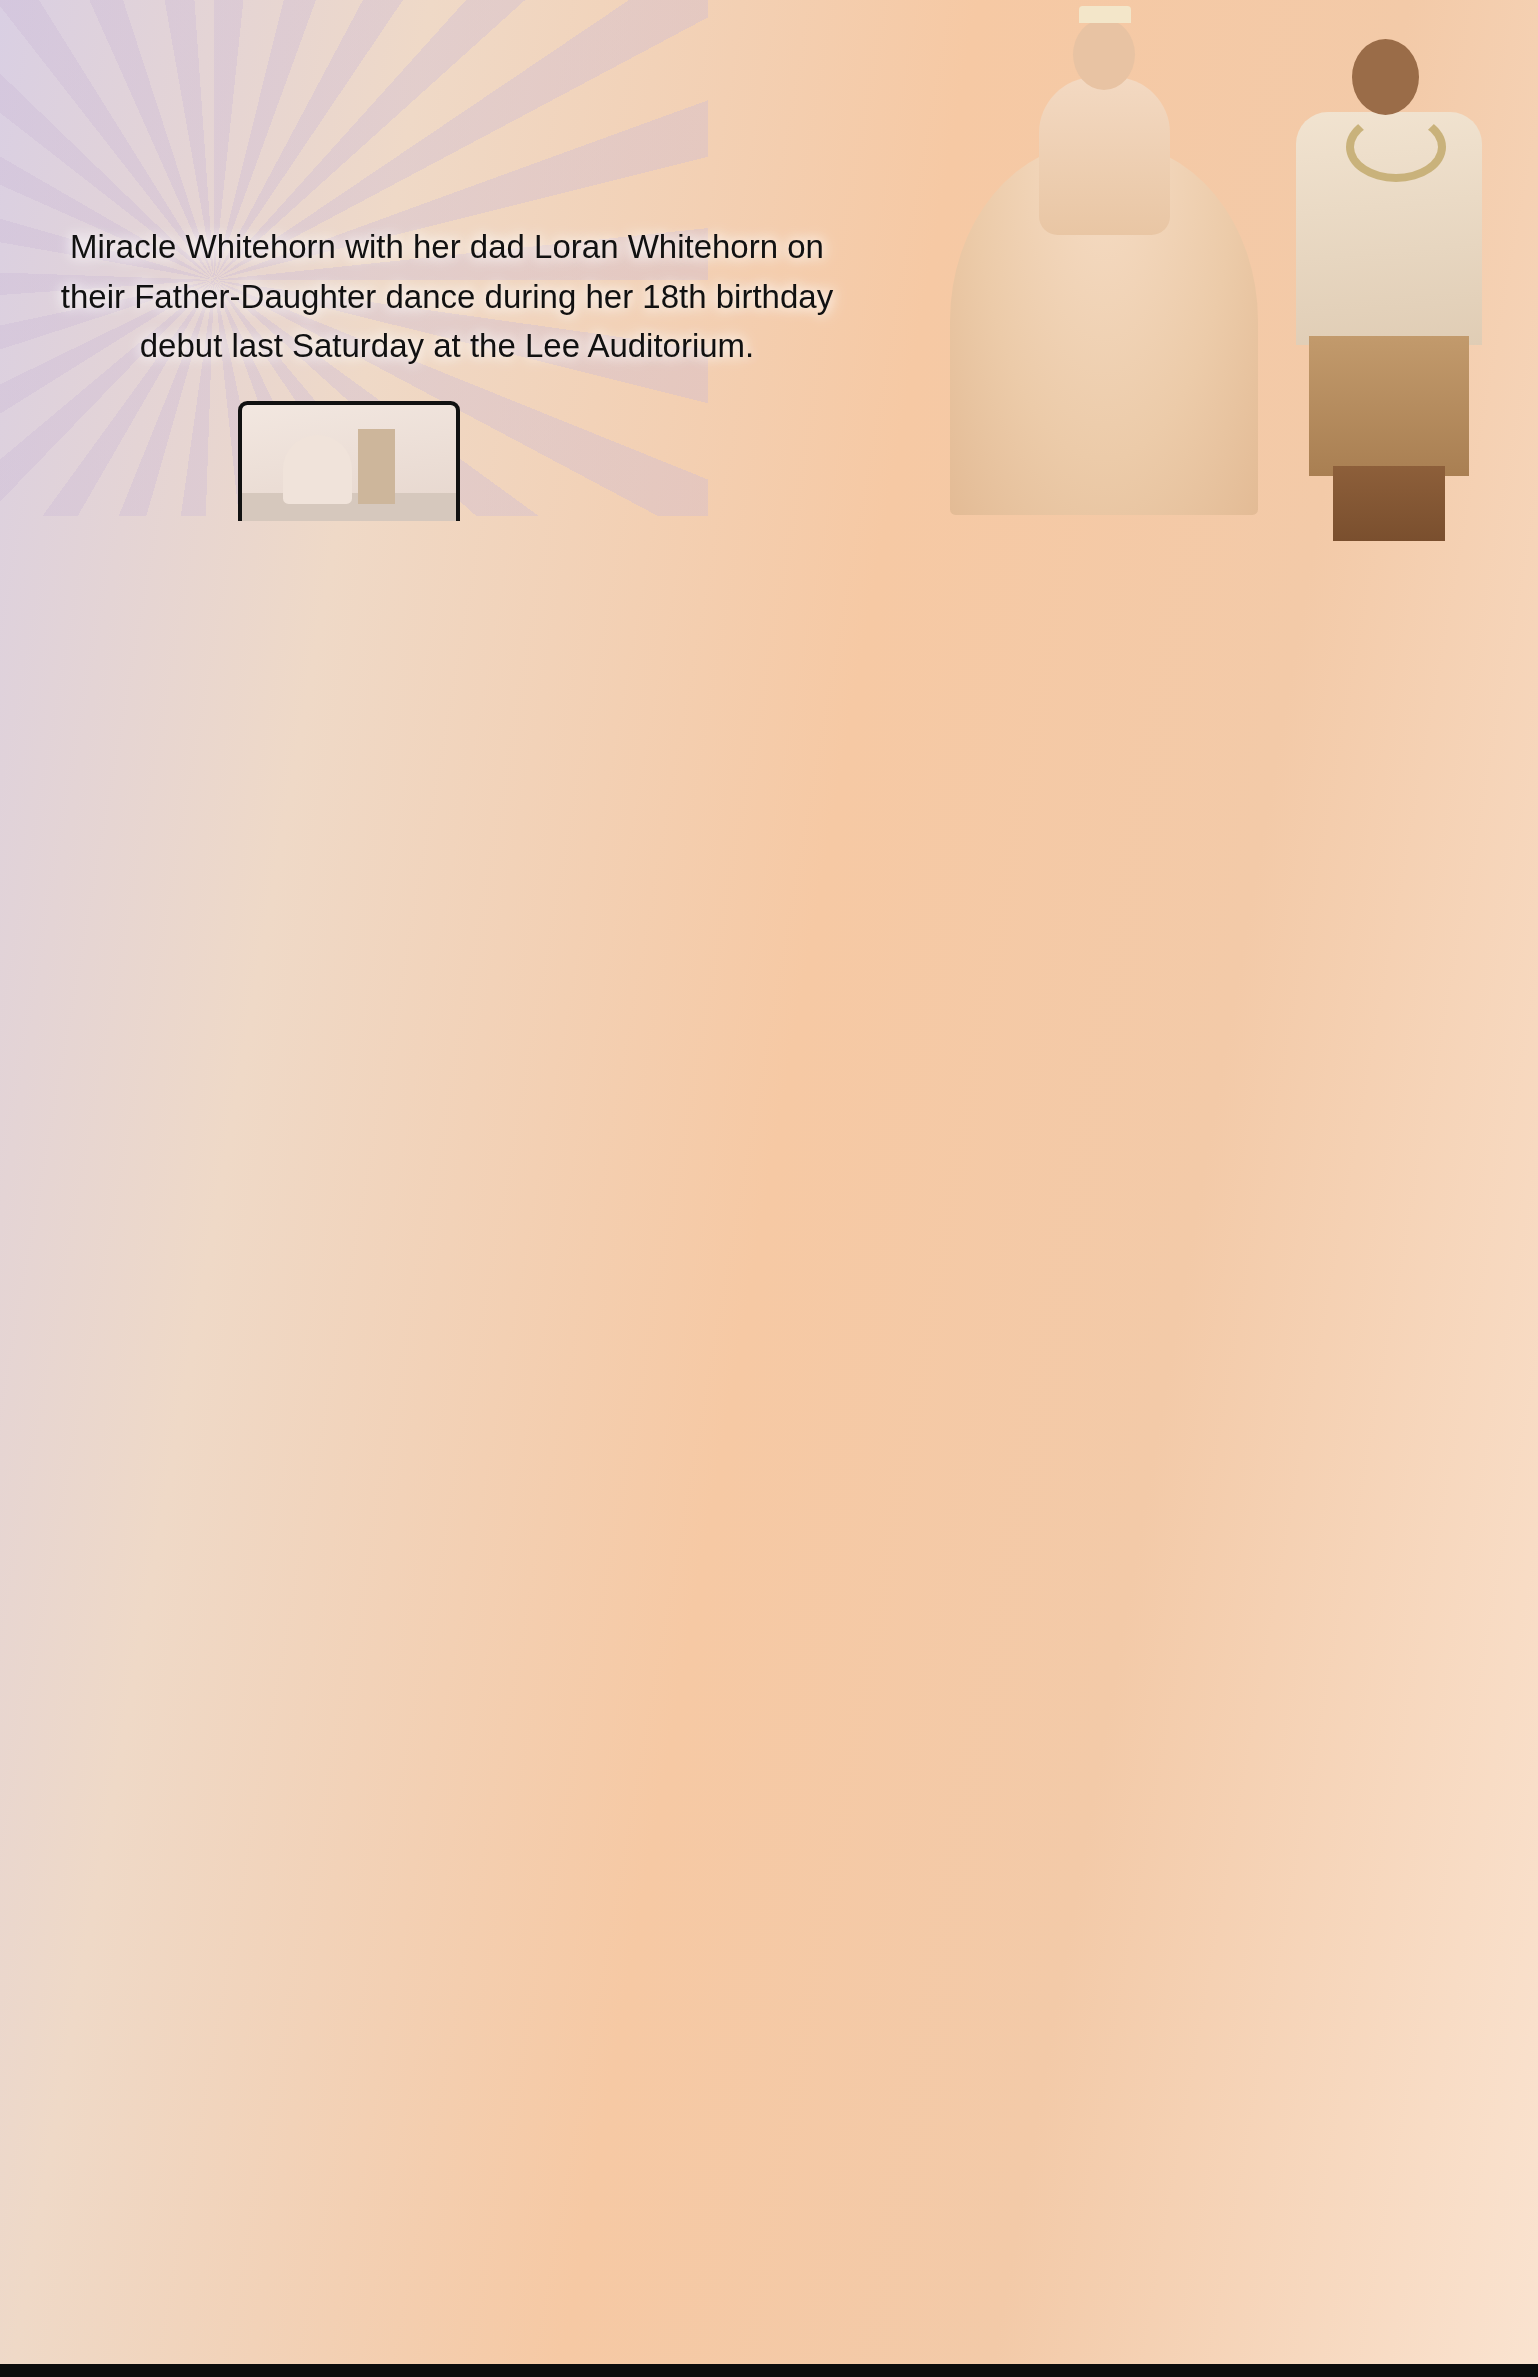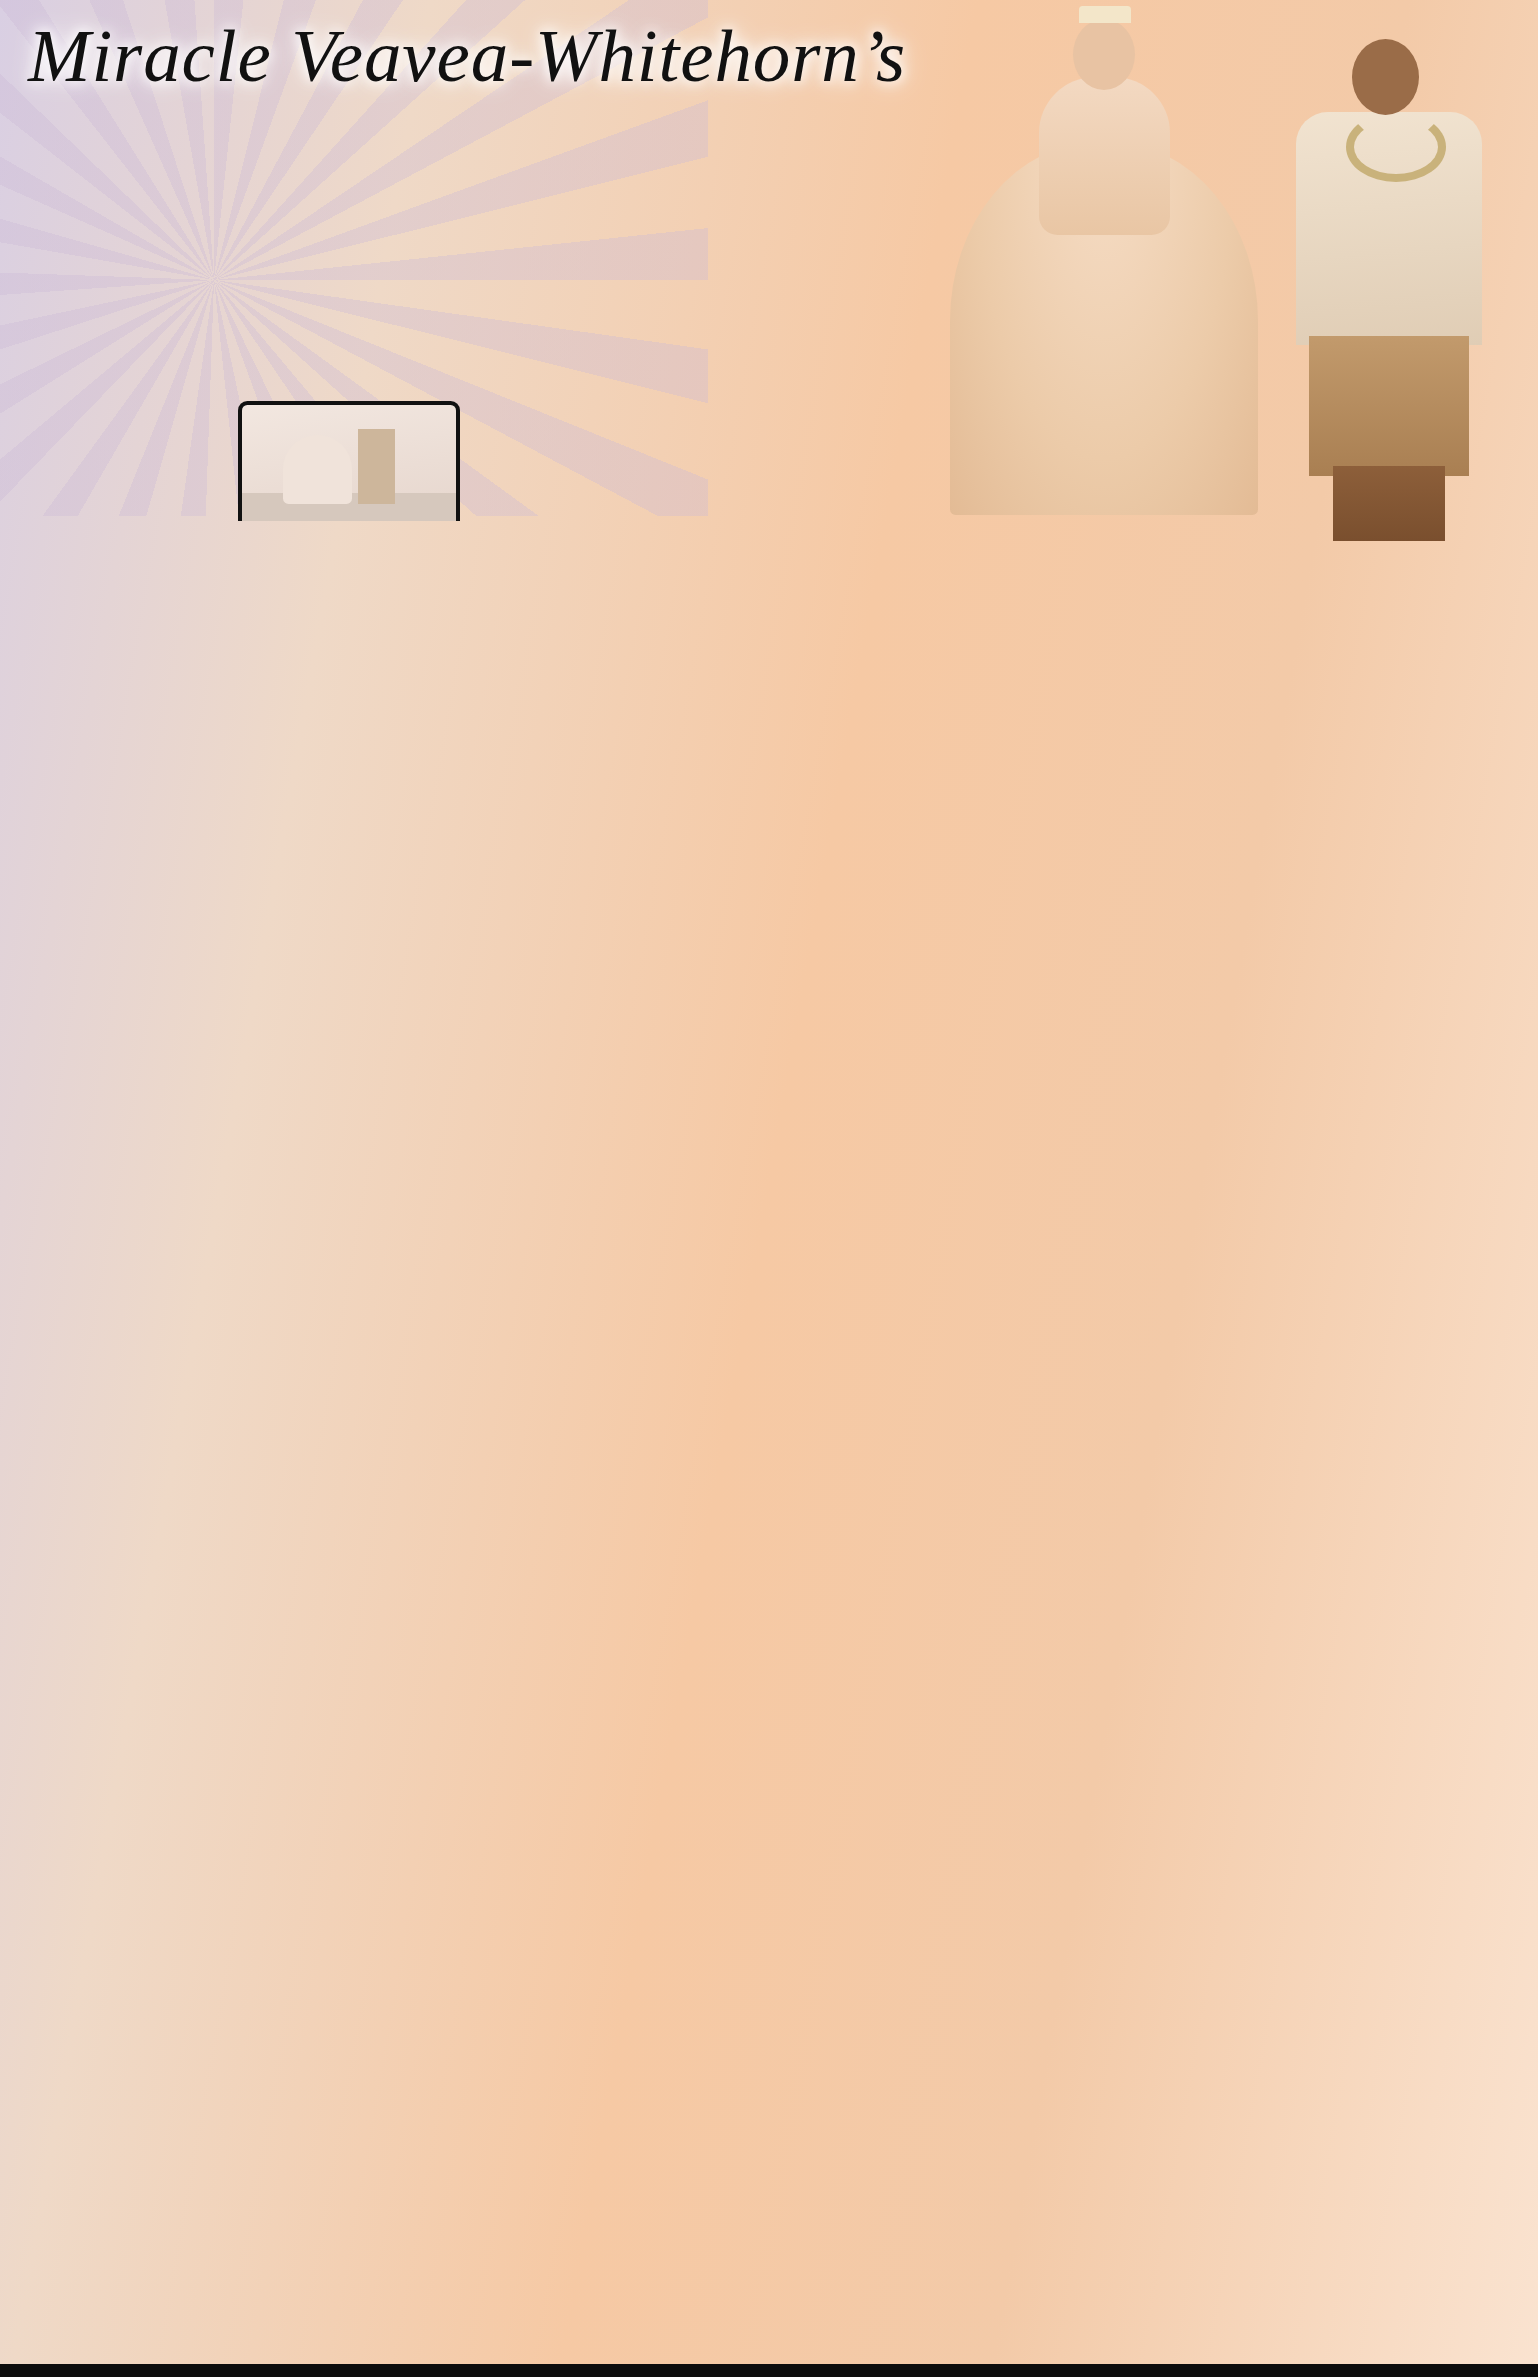--- a/index.html
+++ b/index.html
@@ -498,23 +498,23 @@
   </div>
 
   <div class="ad-groom">
     <div class="ad-jacket"></div>
     <div class="head" style="left:75px;top:11.2px;width:67px;height:76px;background:#9a6c48;"></div>
     <div style="position:absolute;left:69px;top:84px;width:84px;height:54px;border:8.4px solid #c9b27b;border-radius:50%;border-top-color:transparent;"></div>
     <div class="ad-lavalava"></div>
     <div class="ad-legs"></div>
   </div>
 
-  <div class="ad-script">Miracle Veavea-Whitehorn’s</div>
-
-
+
+
+  <div class="ad-caption">Miracle Whitehorn with her dad Loran Whitehorn on their Father-Daughter dance during her 18th birthday debut last Saturday at the Lee Auditorium.</div>
 
   <div class="ad-inset">
     <div style="position:absolute;left:0;bottom:0;width:100%;height:28px;background:#d6c8bd;"></div>
     <div style="position:absolute;left:41px;bottom:17px;width:69px;height:69px;background:#f0e3da;border-radius:50% 50% 5.6px 5.6px;"></div>
     <div style="position:absolute;left:116px;bottom:17px;width:37px;height:75px;background:#cdb69b;"></div>
   </div>
 
   <div class="ad-shadowbar"></div>
 </div>
 

